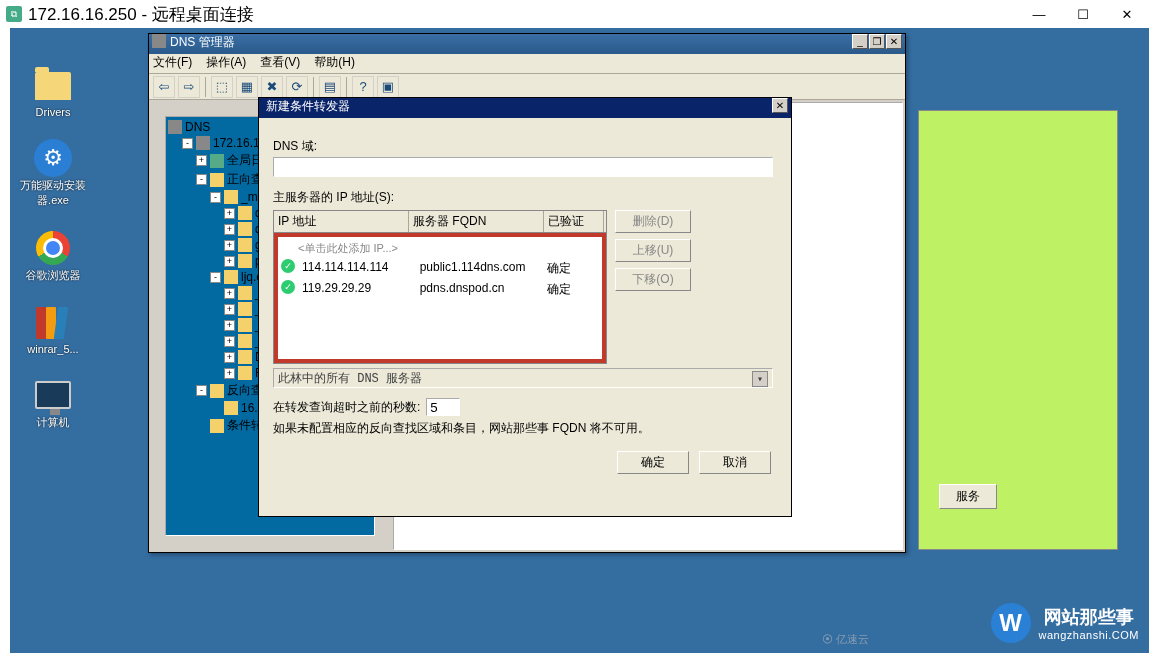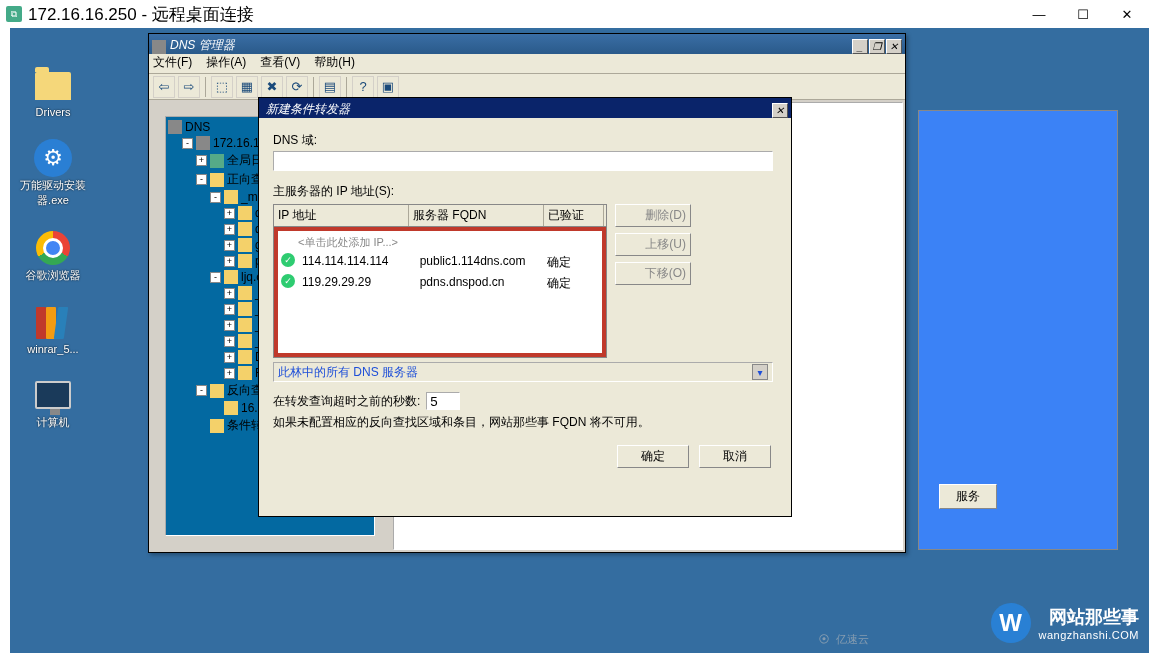--- a/index.html
+++ b/index.html
@@ -54,23 +54,22 @@
   
   .win {
     position: absolute;
     background: #d4d0c8;
     border: 1px solid #000;
     box-shadow: 2px 2px 4px rgba(0,0,0,0.3);
   }
   .dns-win { left: 148px; top: 5px; width: 758px; height: 520px; }
   .title-bar {
     height: 20px; background: linear-gradient(#3a6ea5, #2a5a8a);
-    color:#fff; display:flex; align-items:flex-end; padding: 0 3px;
+    color:#fff; display:flex; align-items:flex-start; padding: 0 3px;
     font-size:12px;
-    font-style:italic;
   }
   .title-bar .t-icon { width:14px; height:14px; margin-right:4px; background:#888;}
   .title-bar .wctrls { margin-left:auto; display:flex; gap:1px;}
   .title-bar .wctrls div { width:16px; height:15px; background:#d4d0c8; border:1px solid #fff; border-right-color:#555; border-bottom-color:#555; display:flex; align-items:center; justify-content:center; color:#000; font-size:10px;}
   .menu-bar { height:20px; display:flex; align-items:flex-start; padding:0 4px; gap:14px; background:#ece9d8; border-bottom:1px solid #aca899;}
   .menu-bar span { font-size:12px; }
   .tool-bar { height:26px; display:flex; align-items:center; padding:0 4px; gap:3px; background:#ece9d8; border-bottom:1px solid #aca899;}
   .tb-btn { width:22px; height:22px; border:1px solid #d4d0c8; display:flex; align-items:center; justify-content:center; font-size:13px; color:#1a4a7a;}
   .tb-sep { width:1px; height:20px; background:#aca899; margin:0 2px;}
 
@@ -85,67 +84,67 @@
   .tree-spacer { display:inline-block; width:14px;}
   .tree-icon { width:14px; height:14px; margin-right:3px; display:inline-block;}
   .ti-server { background:#888;}
   .ti-folder { background:#f4d16a;}
   .ti-log { background:#5a8;}
   .right-pane { flex:1; border:1px inset #fff; background:#fff; margin:2px;}
 
   
   .back-panel {
     position:absolute; left:918px; top:82px; width:200px; height:440px;
-    background:#3b82f6; border:1px solid #888;
+    background:#bef264; border:1px solid #888;
   }
   .back-panel .btn-row { position:absolute; bottom:40px; left:20px; display:flex; gap:8px;}
 
   
   .dlg {
     position:absolute; left: 258px; top: 69px; width: 534px; height: 420px;
     background: #ece9d8; border:1px solid #000;
   }
   .dlg .title-bar { background:#0a246a; }
-  .dlg-body { padding: 14px 14px; }
+  .dlg-body { padding: 20px 14px; }
   .dlg-body label { font-size:12px;}
   .dlg-field { width: 500px; height:20px; border:1px inset #fff; background:#fff; margin-top:2px;}
   .ip-grid-wrap { display:flex; gap:8px;}
   .ip-grid {
     width: 334px; border:1px solid #888; background:#ffffff; font-size:12px;
   }
   .ip-grid-head { display:flex; background:#ece9d8; border-bottom:1px solid #888;}
   .ip-grid-head div { padding:2px 4px; border-right:1px solid #aca899;}
   .col-ip { width:135px;} .col-fqdn { width:135px;} .col-val { width:60px;}
   .ip-grid-body { height: 130px; border:4px solid #c0392b; border-top-width:4px; padding-top:2px;}
   .ip-grid-row { display:flex; padding:1px 0;}
   .ip-grid-row div { padding:1px 4px;}
   .ip-grid-row .check { width:14px; height:14px; border-radius:50%; background:#2ecc71; display:flex; align-items:center; justify-content:center; color:#fff; font-size:9px; margin:0 3px;}
   .ip-hint { color:#888; padding:2px 20px; font-size:11px;}
   .dlg-btns { display:flex; flex-direction:column; gap:6px; width:76px;}
   .win-btn { background:#ece9d8; border:1px solid #fff; border-right-color:#888; border-bottom-color:#888; padding:2px 4px; font-size:12px; text-align:center;}
-  .win-btn.disabled { color:#888;text-align:right;}
+  .win-btn.disabled { color:#888;}
   .chk-row { display:flex; align-items:center; margin-top:10px; gap:6px;}
   .chk-row input { width:13px; height:13px;}
-  .combo { width:500px; height:20px; border:1px inset #fff; background:#ece9d8; margin-top:4px; display:flex; align-items:center; padding:0 4px; font-size:12px; color:#1d4ed8;}
+  .combo { width:500px; height:20px; border:1px inset #fff; background:#ece9d8; margin-top:4px; display:flex; align-items:flex-end; padding:0 4px; font-size:12px; color:#404040;font-family:Liberation Mono, monospace;}
   .combo .arrow { margin-left:auto; width:16px; height:16px; background:#d4d0c8; border:1px solid #888; display:flex; align-items:center; justify-content:center; font-size:10px;}
   .sec-row { display:flex; align-items:center; margin-top:10px; gap:6px;}
   .sec-row input.num { width:34px; height:18px; border:1px inset #fff; background:#fff; padding:0 3px;}
   .dlg-foot { margin-top:14px; display:flex; gap:10px; justify-content:flex-end; padding-right:6px;}
   .dlg-foot .win-btn { width:72px;}
 
   
   .watermark {
     position:absolute; right:10px; bottom:10px;
     display:flex; align-items:center; gap:8px;
   }
   .wm-circle { width:40px; height:40px; border-radius:50%; background:#2980d4; color:#fff; font-size:24px; font-weight:bold; display:flex; align-items:center; justify-content:center;}
-  .wm-text { color:#fff; text-align:right;}
+  .wm-text { color:#fff; text-align:center;}
   .wm-text .t1{ font-size:18px; font-weight:bold;}
   .wm-text .t2{ font-size:11px; letter-spacing:0.5px;}
-  .yisu { position:absolute; right:10px; bottom:6px; color:#bbb; font-size:11px; opacity:0.6;font-family:Liberation Mono, monospace;}
+  .yisu { position:absolute; right:10px; bottom:6px; color:#bbb; font-size:11px; opacity:0.6;}
 
 </style>
 </head>
 <body>
 
 <div class="outer-titlebar">
   <div class="tb-icon">⧉</div>
   <div class="tb-text">172.16.16.250 - 远程桌面连接</div>
   <div class="tb-ctrls">
     <div>—</div>

